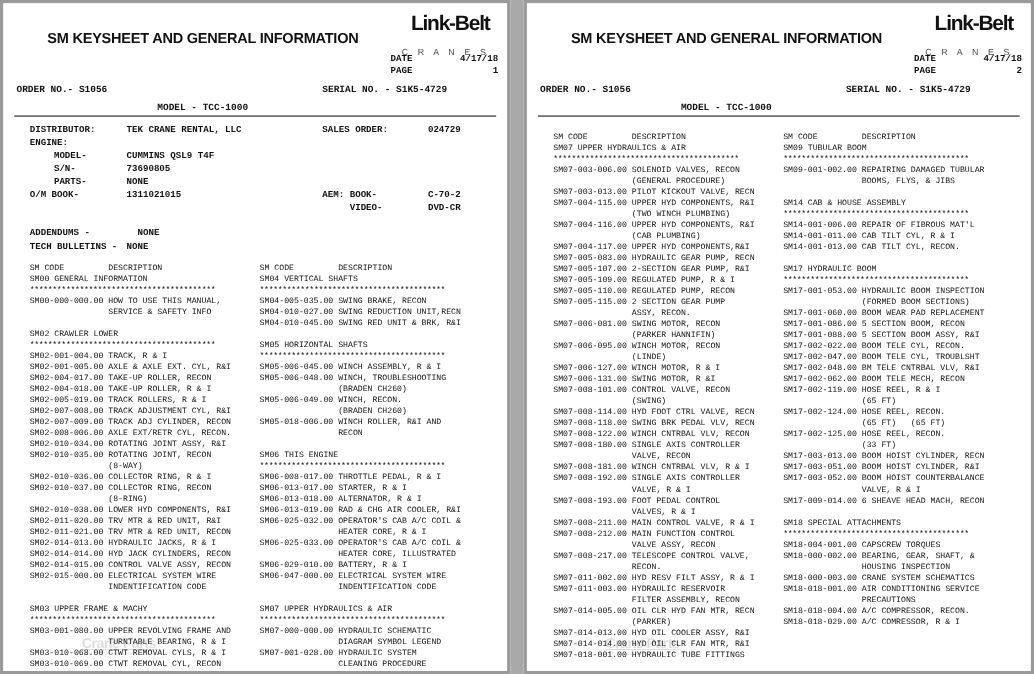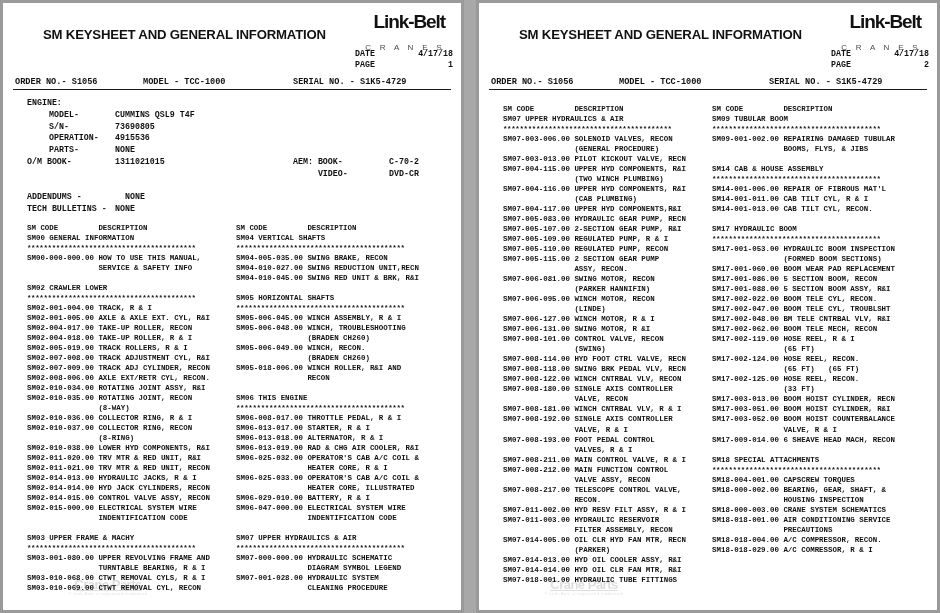--- a/index.html
+++ b/index.html
@@ -95,21 +95,21 @@
   .orderline {
     margin-top: 30px;
     font-family: "Liberation Mono", monospace;
     font-size: 8.6px;
     font-weight: bold;
     color: #111;
     display: flex;
     padding-left: 2px;
   }
   .orderline .c1 { width: 128px; }
-  .orderline .c2 { width: 150px; }
+  .orderline .c2 { width: 150px; margin-top: 16px; }
   .orderline .c3 { }
   .rule {
     border: 0;
     border-top: 1.4px solid #1a1a1a;
     margin: 2px 0 0 0;
   }
 
   
   .infoblock {
     margin-top: 7px;
@@ -127,21 +127,21 @@
   .inf-b { width: 178px; }
   .inf-c { width: 96px; }
   .inf-d { }
 
   
   .cols {
     display: flex;
     margin-top: 8px;
     font-family: "Liberation Mono", monospace;
     font-size: 7.45px;
-    font-weight: bold;
+    font-weight: normal;
     color: #111;
     line-height: 1.345;
   }
   .col { width: 50%; padding-right: 4px; box-sizing: border-box; }
   .col.left { padding-left: 14px; }
   .col.right { padding-left: 4px; }
   .ln { white-space: pre; }
   .ln.stars { letter-spacing: -0.35px; }
   .ln.blank { visibility: hidden; }
 
@@ -201,24 +201,24 @@
       </div>
 
       <div class="orderline">
         <span class="c1">ORDER NO.-  S1056</span>
         <span class="c2">MODEL - TCC-1000</span>
         <span class="c3">SERIAL NO. - S1K5-4729</span>
       </div>
       <hr class="rule">
 
       <div class="infoblock">
+          <div class="inf-row"><span class="inf-a">DISTRIBUTOR:</span><span class="inf-b">TEK CRANE RENTAL, LLC</span><span class="inf-c">SALES ORDER:</span><span class="inf-d">024729</span></div>
           <div class="inf-row"><span class="inf-a">ENGINE:</span><span class="inf-b">&nbsp;</span><span class="inf-c">&nbsp;</span><span class="inf-d">&nbsp;</span></div>
           <div class="inf-row"><span class="inf-a ind">MODEL-</span><span class="inf-b">CUMMINS QSL9 T4F</span><span class="inf-c">&nbsp;</span><span class="inf-d">&nbsp;</span></div>
           <div class="inf-row"><span class="inf-a ind">S/N-</span><span class="inf-b">73690805</span><span class="inf-c">&nbsp;</span><span class="inf-d">&nbsp;</span></div>
-          <div class="inf-row"><span class="inf-a ind">OPERATION-</span><span class="inf-b">4915536</span><span class="inf-c">&nbsp;</span><span class="inf-d">&nbsp;</span></div>
           <div class="inf-row"><span class="inf-a ind">PARTS-</span><span class="inf-b">NONE</span><span class="inf-c">&nbsp;</span><span class="inf-d">&nbsp;</span></div>
           <div class="inf-row"><span class="inf-a">O/M BOOK-</span><span class="inf-b">1311021015</span><span class="inf-c">AEM: BOOK-</span><span class="inf-d">C-70-2</span></div>
           <div class="inf-row"><span class="inf-a">&nbsp;</span><span class="inf-b">&nbsp;</span><span class="inf-c">     VIDEO-</span><span class="inf-d">DVD-CR</span></div>
           <div class="inf-row"><span class="inf-a">&nbsp;</span><span class="inf-b">&nbsp;</span><span class="inf-c">&nbsp;</span><span class="inf-d">&nbsp;</span></div>
           <div class="inf-row"><span class="inf-a">ADDENDUMS -</span><span class="inf-b">  NONE</span><span class="inf-c">&nbsp;</span><span class="inf-d">&nbsp;</span></div>
           <div class="inf-row"><span class="inf-a">TECH BULLETINS -</span><span class="inf-b">NONE</span><span class="inf-c">&nbsp;</span><span class="inf-d">&nbsp;</span></div>
         </div>
 
       <div class="cols">
         <div class="col left">

